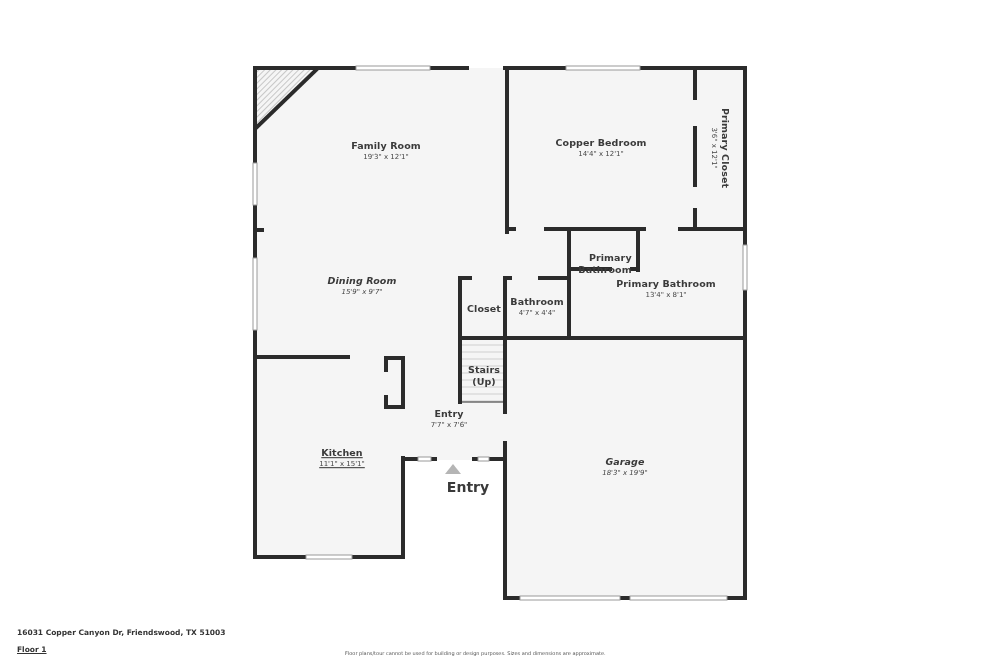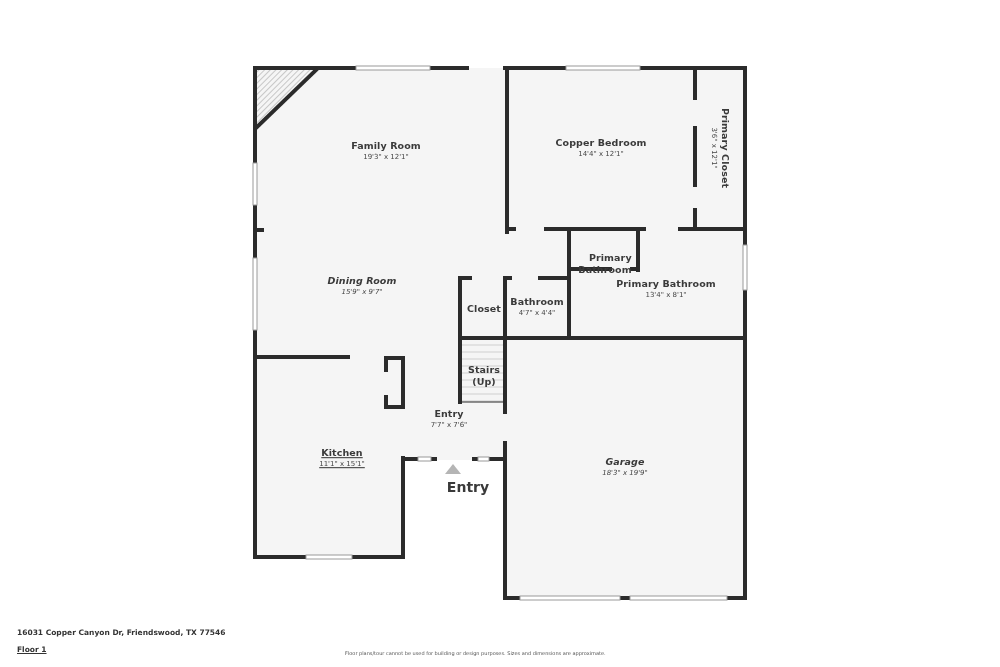--- a/index.html
+++ b/index.html
@@ -188,15 +188,15 @@
   <div class="dim">11'1" x 15'1"</div>
 </div>
 
 <div class="label" style="left:625px;top:467px;font-style:italic;">
   <div class="name">Garage</div>
   <div class="dim">18'3" x 19'9"</div>
 </div>
 
 <div class="entry-label">Entry</div>
 
-<div class="footer-address">16031 Copper Canyon Dr, Friendswood, TX 77546</div>
+<div class="footer-address">16031 Copper Canyon Dr, Friendswood, TX 51003</div>
 <div class="footer-floor">Floor 1</div>
 <div class="footer-disclaimer">Floor plans/tour cannot be used for building or design purposes. Sizes and dimensions are approximate.</div>
 
 </body></html>

